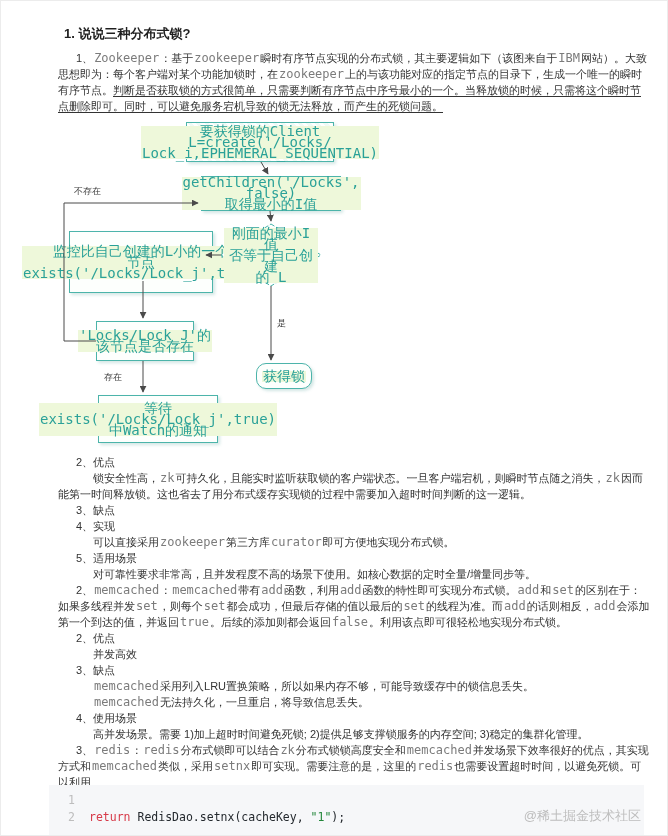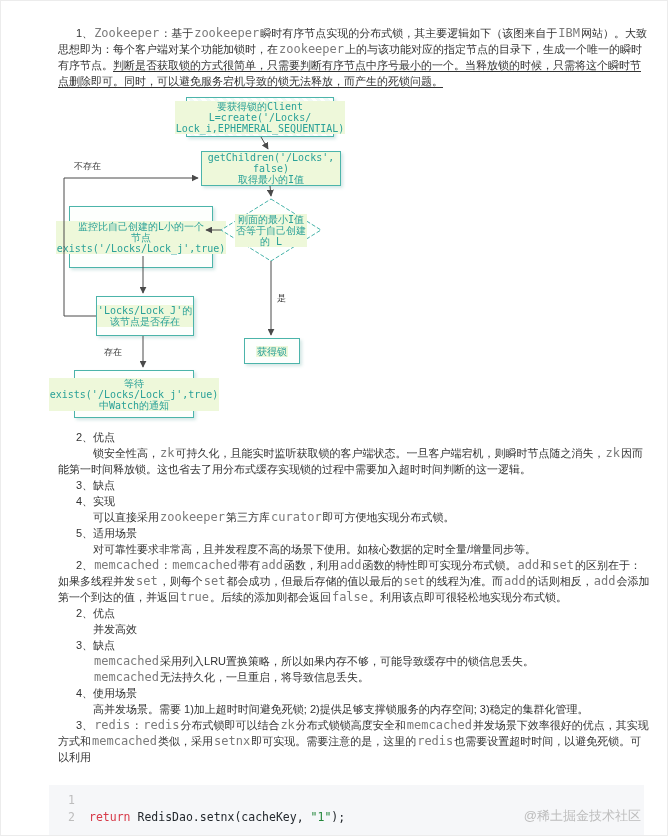--- a/index.html
+++ b/index.html
@@ -26,21 +26,21 @@
   .flowchart{position:relative;height:328px;margin:6px 0 6px 0;}
   .fc-svg{position:absolute;left:0;top:0;pointer-events:none;}
   .fc-box{
     position:absolute;border:1px solid #4cb4aa;background:#fdfffd;
     box-shadow:2px 2px 3px rgba(100,170,160,.28);
     display:flex;align-items:center;justify-content:center;text-align:center;box-sizing:border-box;
   }
   .fc-box-hatch{background:repeating-linear-gradient(45deg,#ffffff,#ffffff 3px,#f0faf6 3px,#f0faf6 6px);}
   .fc-text{
     font-family:"DejaVu Sans Mono","Liberation Mono",monospace;
-    font-size:10px;line-height:11px;color:#2aa198;white-space:pre-line;background:#eef8da;padding:0 1px;
+    font-size:14px;line-height:11px;color:#2aa198;white-space:pre-line;background:#eef8da;padding:0 1px;
   }
   .fc-decision{position:absolute;display:flex;align-items:center;justify-content:center;text-align:center;}
   .fc-label{position:absolute;font-size:9px;color:#3a3a3a;line-height:10px;}
 
   
   .code-block{
     position:absolute;left:48px;right:23px;bottom:0;background:#f6f7f9;
     padding:7px 0 9px 0;font-family:"DejaVu Sans Mono","Liberation Mono",monospace;
     font-size:11.5px;line-height:17px;
   }
@@ -54,20 +54,21 @@
   .t-str{color:#22863a;}
 
   .watermark{position:absolute;right:26px;bottom:10px;font-size:13px;color:#bdbdbd;}
 </style>
 </head>
 <body>
 
 <div class="page">
 
 
+  <h1 class="doc-title">1. 说说三种分布式锁?</h1>
 
   <p class="blk blk-intro"><span class="seg">1、</span><span class="seg seg-code">Zookeeper</span><span class="seg">：基于</span><span class="seg seg-code">zookeeper</span><span class="seg">瞬时有序节点实现的分布式锁，其主要逻辑如下（该图来自于</span><span class="seg seg-code">IBM</span><span class="seg">网站）。大致思想即为：每个客户端对某个功能加锁时，在</span><span class="seg seg-code">zookeeper</span><span class="seg">上的与该功能对应的指定节点的目录下，生成一个唯一的瞬时有序节点。</span><span class="seg seg-u">判断是否获取锁的方式很简单，只需要判断有序节点中序号最小的一个。当释放锁的时候，只需将这个瞬时节点删除即可。同时，可以避免服务宕机导致的锁无法释放，而产生的死锁问题。</span></p>
 
   <div class="flowchart">
     <div class="fc-box fc-box-hatch" style="left:128px;top:2px;width:148px;height:40px;">
       <span class="fc-text">要获得锁的Client
 L=create('/Locks/
 Lock_i,EPHEMERAL_SEQUENTIAL)</span>
     </div>
     <div class="fc-box" style="left:143px;top:56px;width:140px;height:35px;">
@@ -76,24 +77,24 @@
     </div>
     <div class="fc-box" style="left:11px;top:111px;width:144px;height:62px;">
       <span class="fc-text">监控比自己创建的L小的一个
 节点
 exists('/Locks/Lock_j',true)</span>
     </div>
     <div class="fc-box" style="left:38px;top:201px;width:98px;height:40px;">
       <span class="fc-text">'Locks/Lock_J'的
 该节点是否存在</span>
     </div>
-    <div class="fc-box" style="left:186px;top:243px;width:56px;height:26px;">
+    <div class="fc-box" style="left:198px;top:243px;width:56px;height:26px;border-radius:10px;">
       <span class="fc-text">获得锁</span>
     </div>
-    <div class="fc-box" style="left:16px;top:275px;width:120px;height:48px;">
+    <div class="fc-box" style="left:40px;top:275px;width:120px;height:48px;">
       <span class="fc-text">等待
 exists('/Locks/Lock_j',true)
 中Watch的通知</span>
     </div>
 
     <svg class="fc-svg" width="560" height="328" viewBox="0 0 560 328">
       <defs>
         <marker id="arr" viewBox="0 0 10 10" refX="9" refY="5" markerWidth="7" markerHeight="7" orient="auto-start-reverse">
           <path d="M0,0L10,5L0,10z" fill="#4a4a4a"></path>
         </marker>

